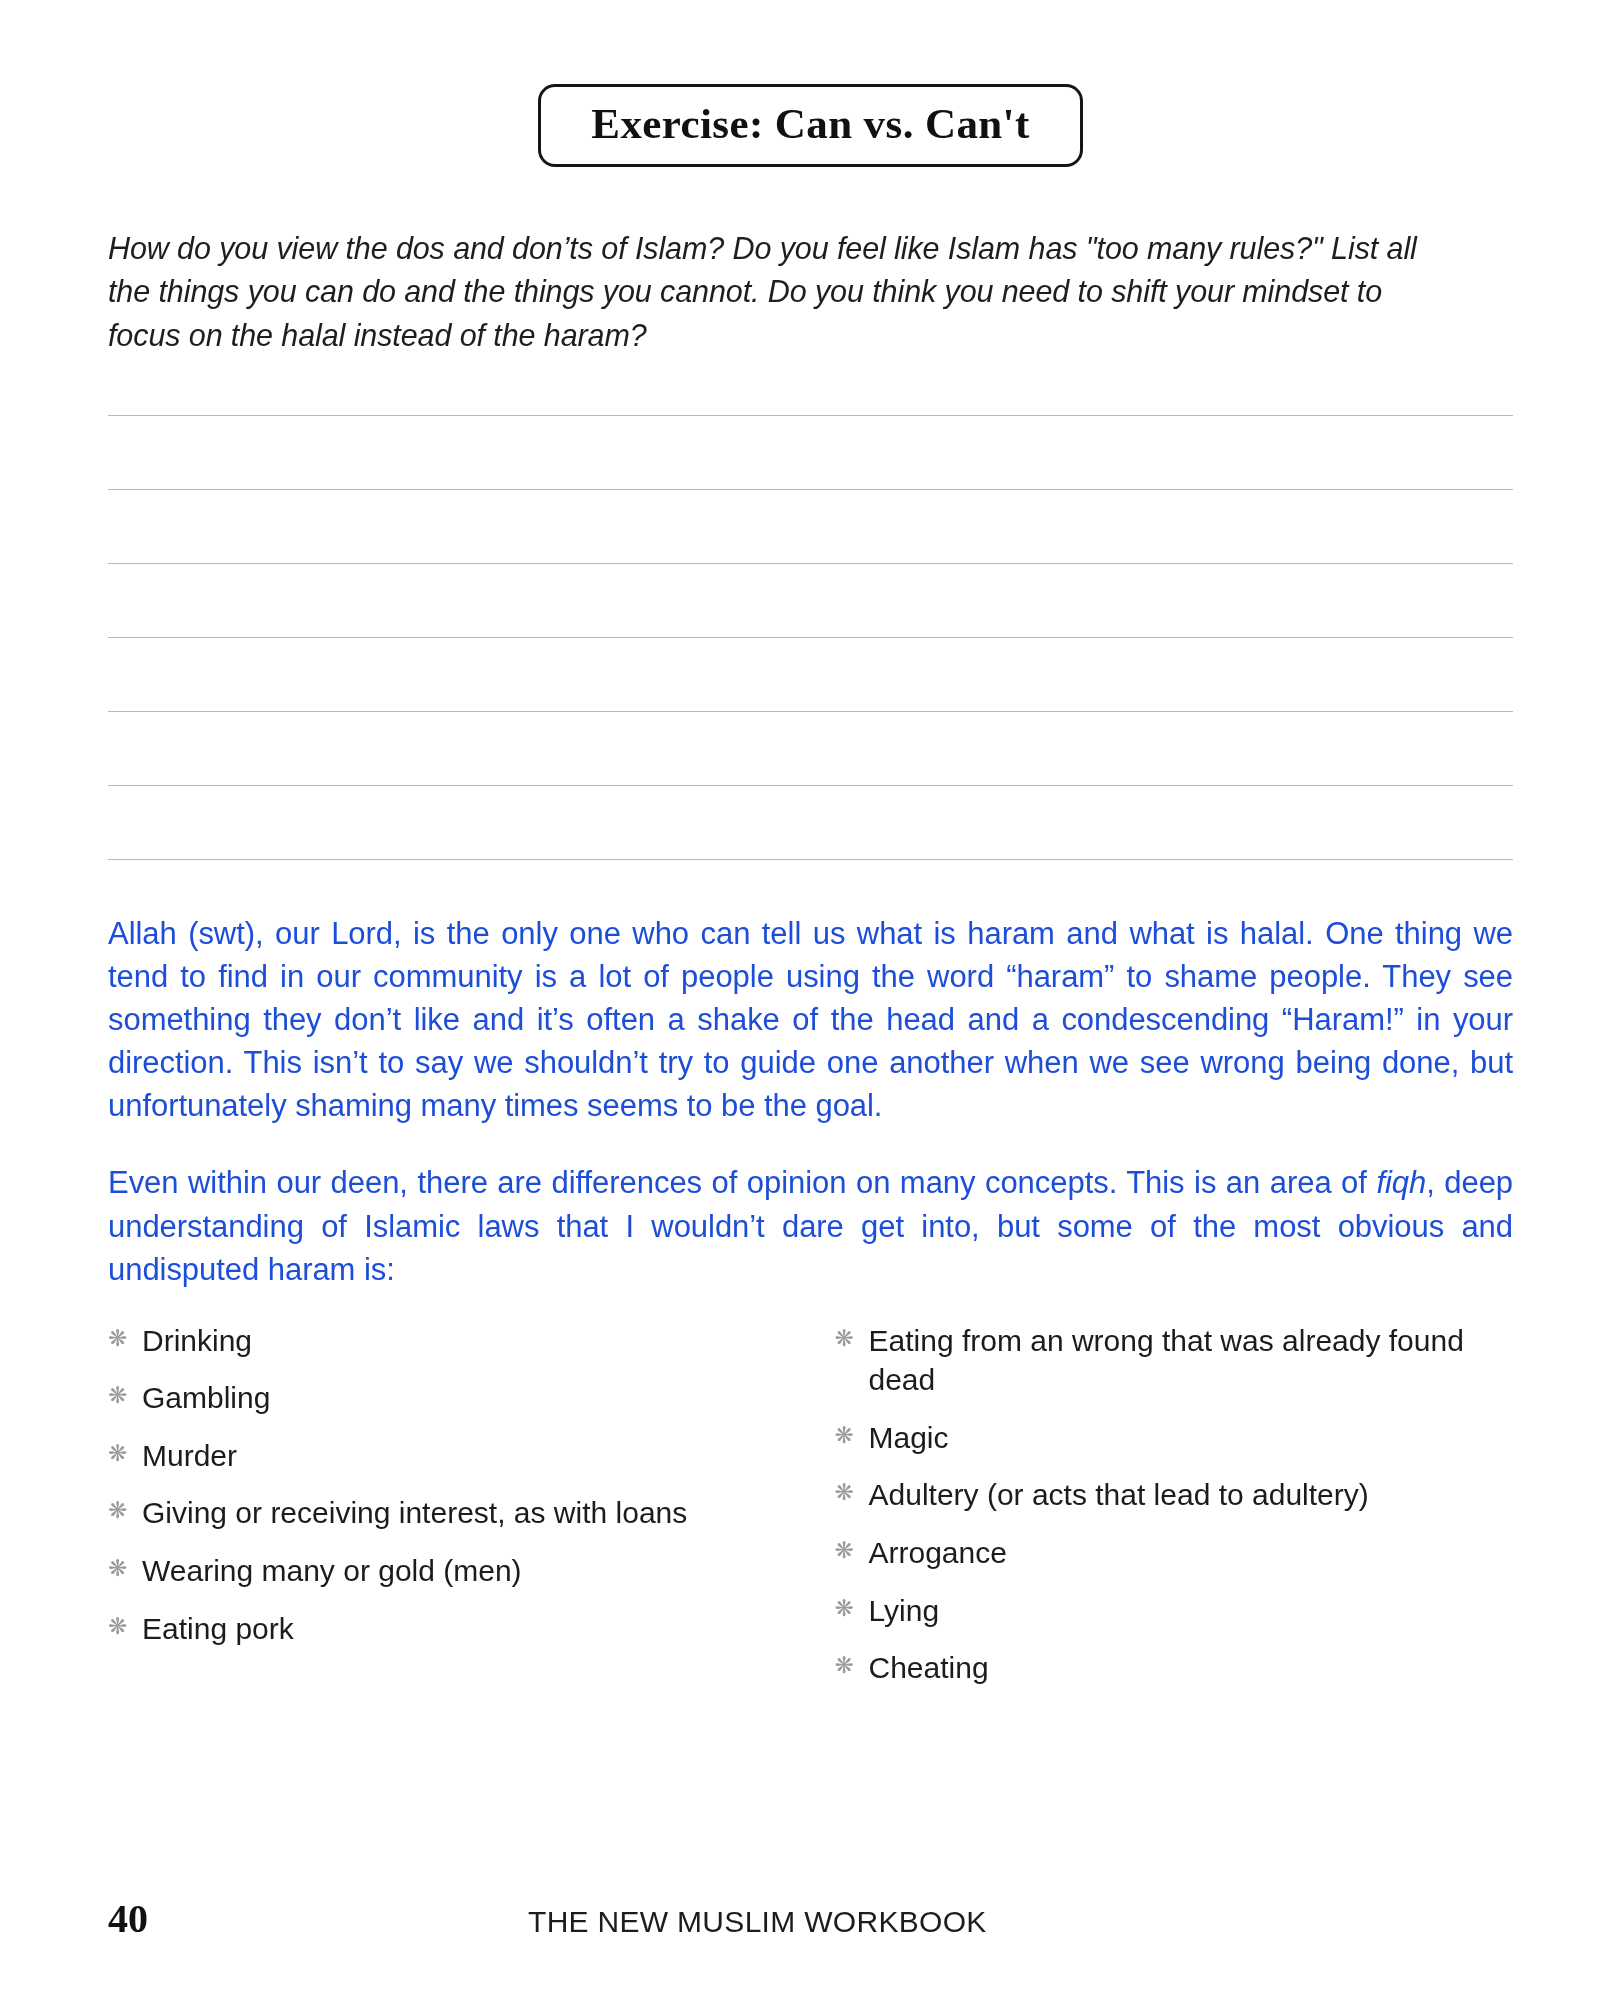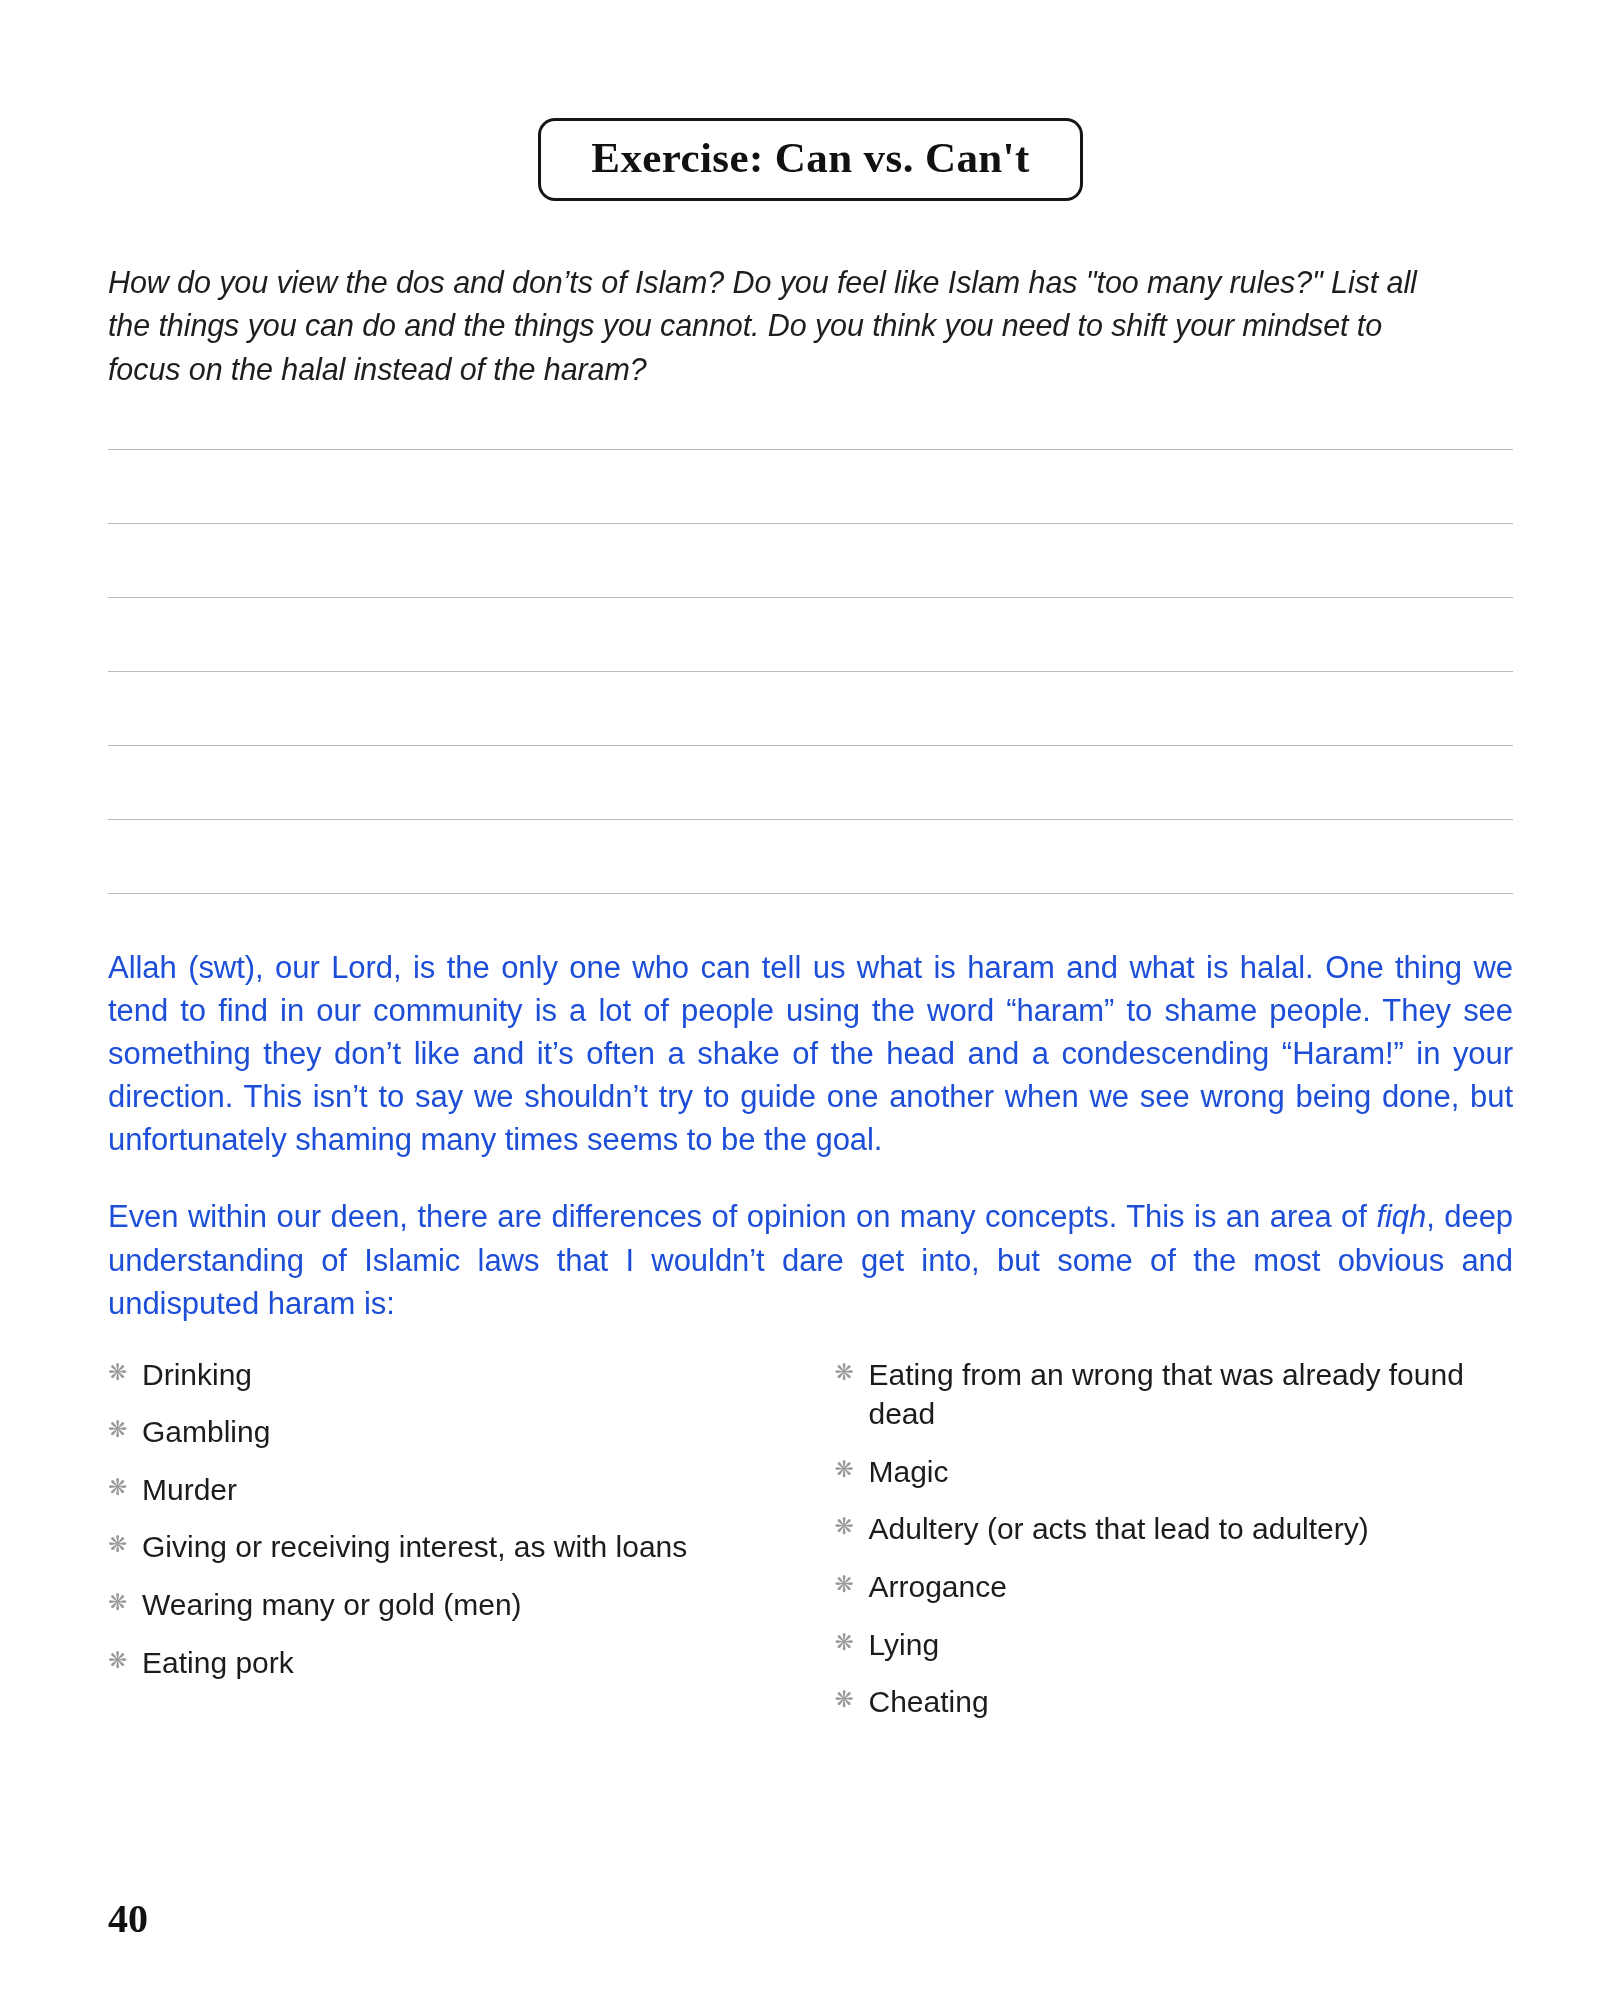--- a/index.html
+++ b/index.html
@@ -20,21 +20,21 @@
     height: 2000px;
     box-sizing: border-box;
     padding: 0 108px;
     position: relative;
   }
 
   
   .banner-wrap {
     display: flex;
     justify-content: center;
-    padding-top: 118px;
+    padding-top: 84px;
   }
   .banner {
     position: relative;
     border: 3px solid #151515;
     padding: 14px 50px 18px 50px;
     min-width: 430px;
     text-align: center;
     box-sizing: border-box;
   }
   .banner-title {
@@ -241,15 +241,16 @@
       </div>
       <div class="li">
         <span class="li-bullet">❋</span>
         <span class="li-text">Cheating</span>
       </div>
     </div>
   </div>
 
   <div class="footer">
     <div class="page-number">40</div>
+    <div class="book-title">THE NEW MUSLIM WORKBOOK</div>
   </div>
 
 </div>
 
 </body></html>

